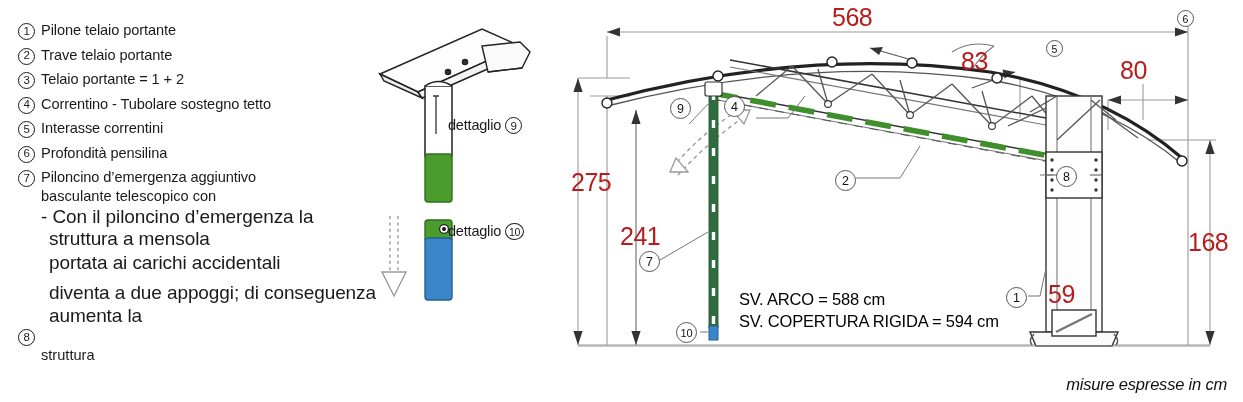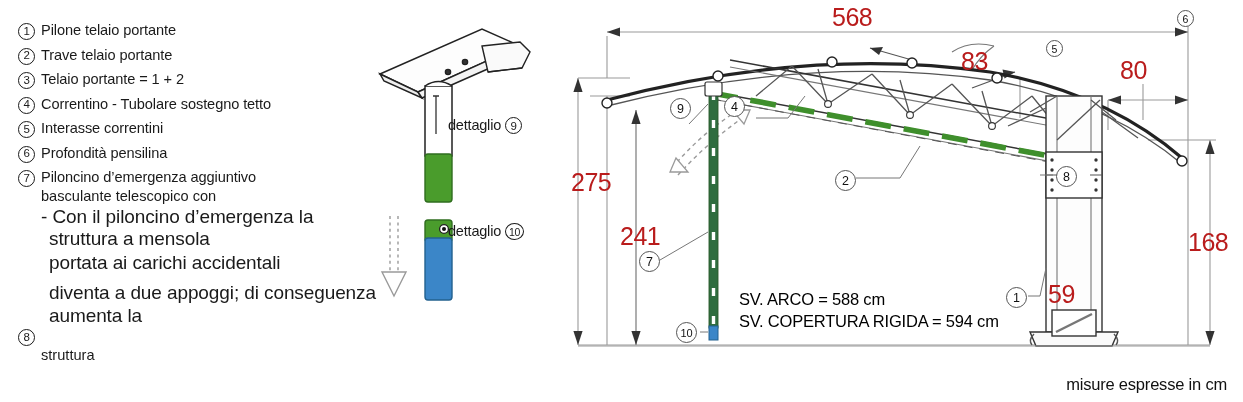--- a/index.html
+++ b/index.html
@@ -48,21 +48,21 @@
   }
   .marker{
     position:absolute;width:21px;height:21px;border:1.3px solid #555;
     border-radius:50%;background:#fff;display:flex;align-items:center;
     justify-content:center;font-size:12.5px;color:#111;box-sizing:border-box;
   }
   .marker.small{width:17px;height:17px;font-size:10.5px;}
   .marker.wide{font-size:11px;}
   .svlines{position:absolute;left:172px;top:288px;font-size:16.5px;line-height:1.35;letter-spacing:-0.2px;color:#000000;margin-left:7px;}
   .footnote{
-    position:absolute;right:16px;bottom:8px;
+    position:absolute;right:16px;bottom:8px;font-style:italic;
     font-size:16.5px;letter-spacing:-0.2px;color:#111;
   }
   svg{position:absolute;left:0;top:0;overflow:visible;}
 </style>
 </head>
 <body>
 
 <div id="root">
 
   <div class="legend">

